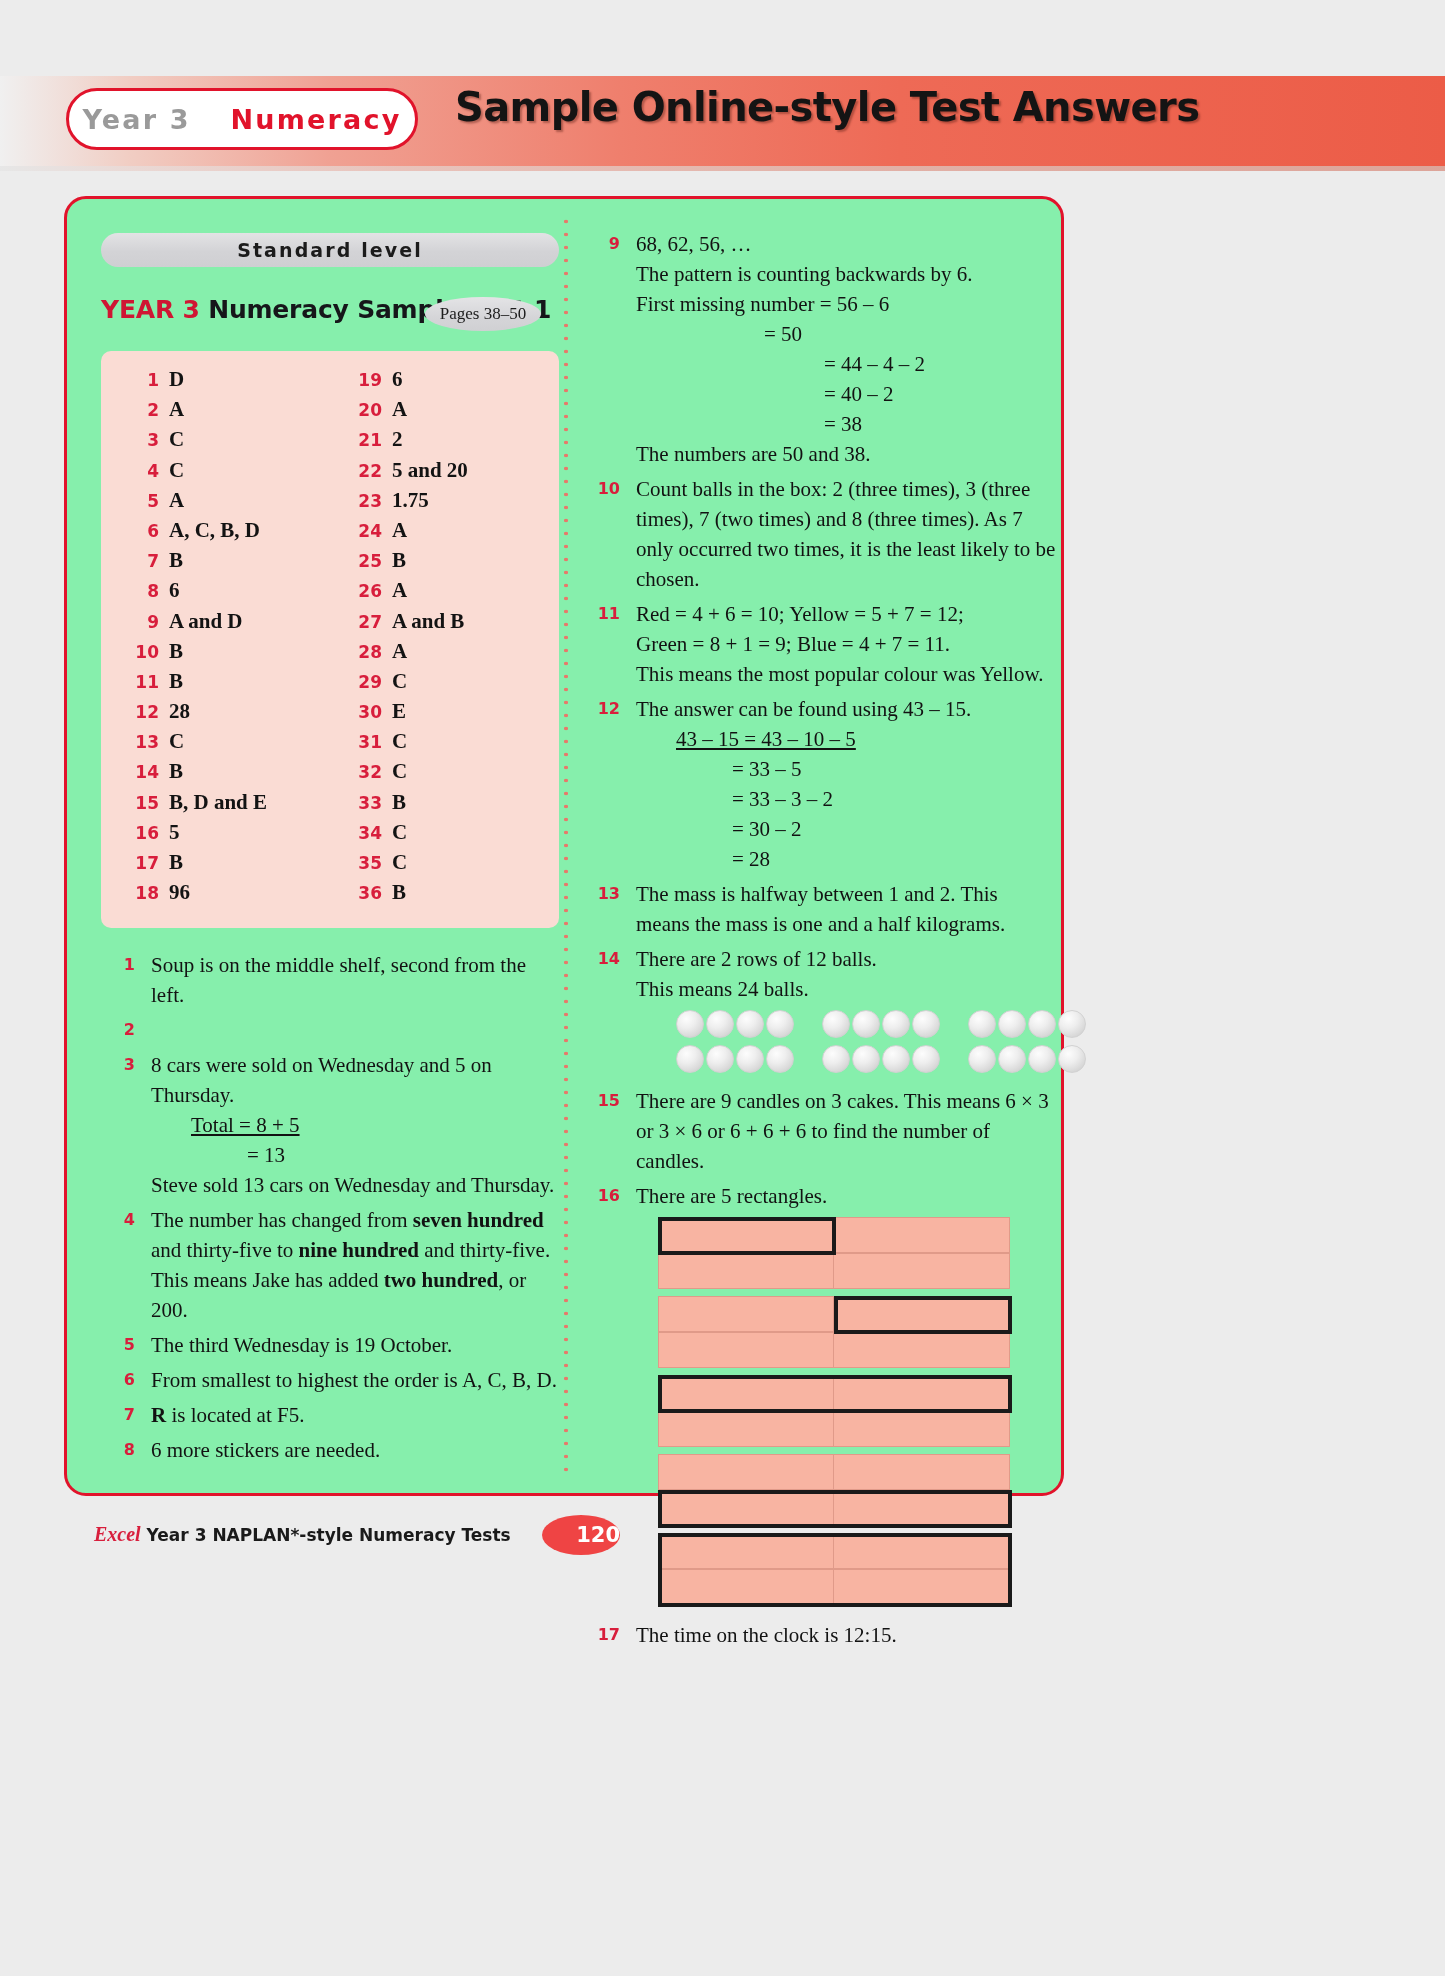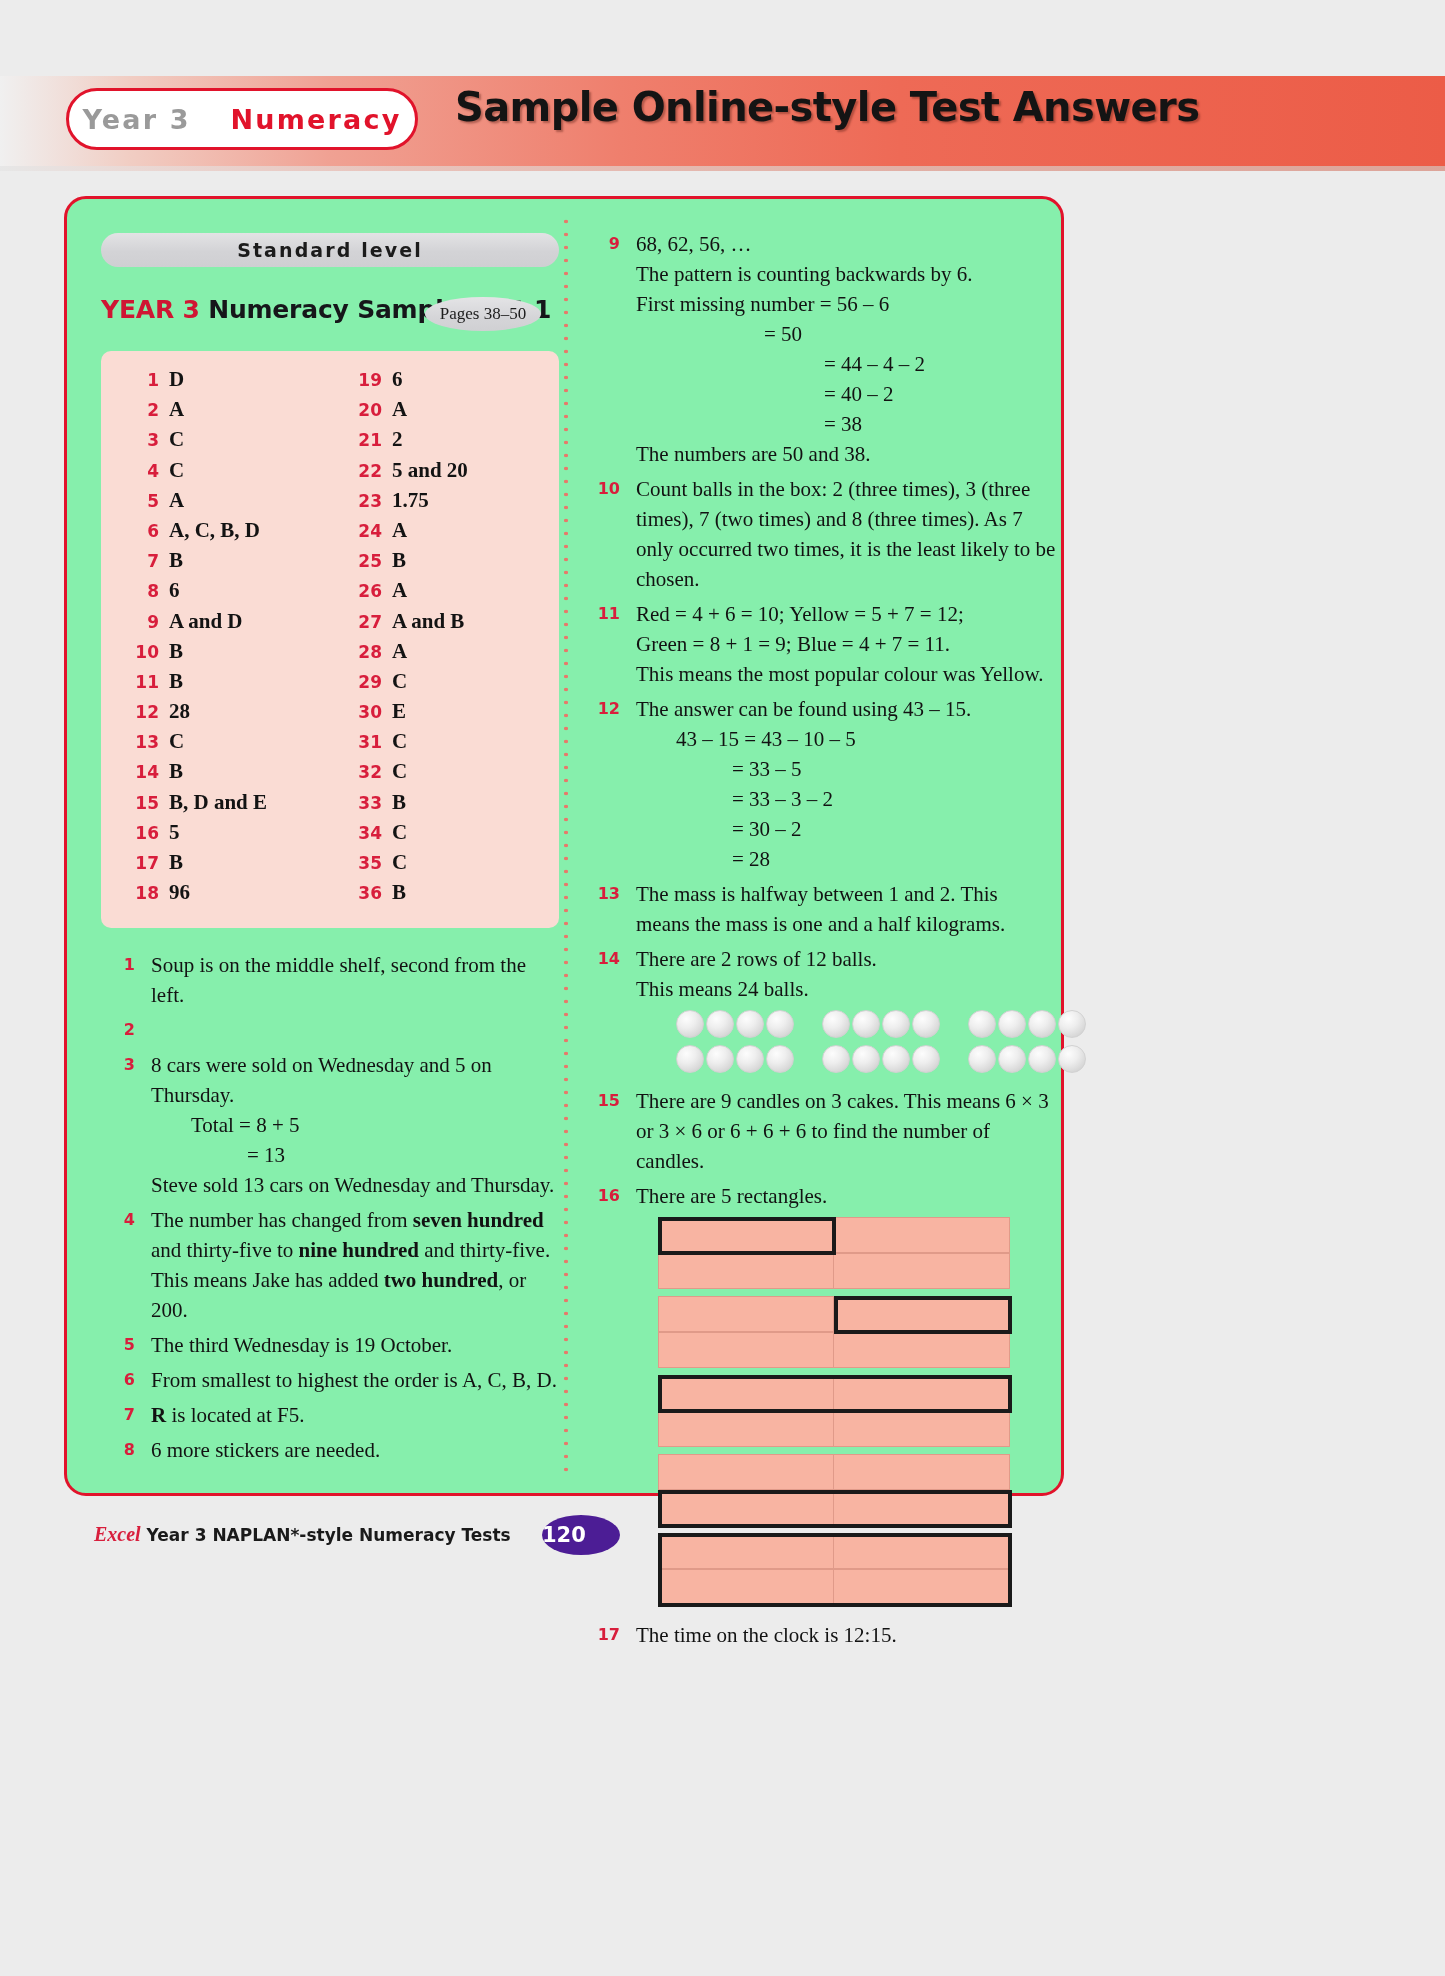--- a/index.html
+++ b/index.html
@@ -112,21 +112,21 @@
   .expl-num{
     width:34px;flex:0 0 34px;text-align:right;padding-right:16px;
     font-family:"DejaVu Sans", sans-serif;font-weight:bold;font-size:16px;color:#d81e3c;
     line-height:30px;
   }
   .expl-body{
     flex:1;font-family:"Liberation Serif", serif;font-size:21px;color:#121212;
     line-height:30px;
   }
   .expl-body b{font-weight:bold;}
-  .indent1{padding-left:40px;display:block;}
+  .indent1{padding-left:40px;display:block;text-decoration:underline;}
   .indent2{padding-left:96px;display:block;}
   .indent3{padding-left:128px;display:block;}
   .indent4{padding-left:188px;display:block;}
 
   .r-list{margin:14px 0 0 6px;width:470px;}
 
   
   .balls-wrap{padding-left:40px;margin:6px 0 8px 0;}
   .ball-row{display:flex;margin-bottom:7px;}
   .ball-group{display:flex;margin-right:26px;}
@@ -151,21 +151,21 @@
   .footer-text{
     position:absolute;left:30px;top:10px;
     font-family:"DejaVu Sans", sans-serif;font-size:17px;font-weight:bold;color:#1a1a1a;
     white-space:nowrap;
   }
   .footer-text .excel{
     color:#d81e3c;font-family:"Liberation Serif", serif;font-style:italic;font-weight:bold;font-size:20px;
   }
   .page-oval{
     position:absolute;left:478px;top:2px;width:78px;height:40px;border-radius:50%;
-    background:#4c1d95;display:flex;align-items:center;justify-content:flex-start;
+    background:#ef4444;display:flex;align-items:center;justify-content:flex-end;
   }
   .page-oval span{
     font-family:"DejaVu Sans", sans-serif;font-weight:bold;font-size:21px;color:#fff;
   }
 </style>
 </head>
 <body>
 
 <div class="page">
 

